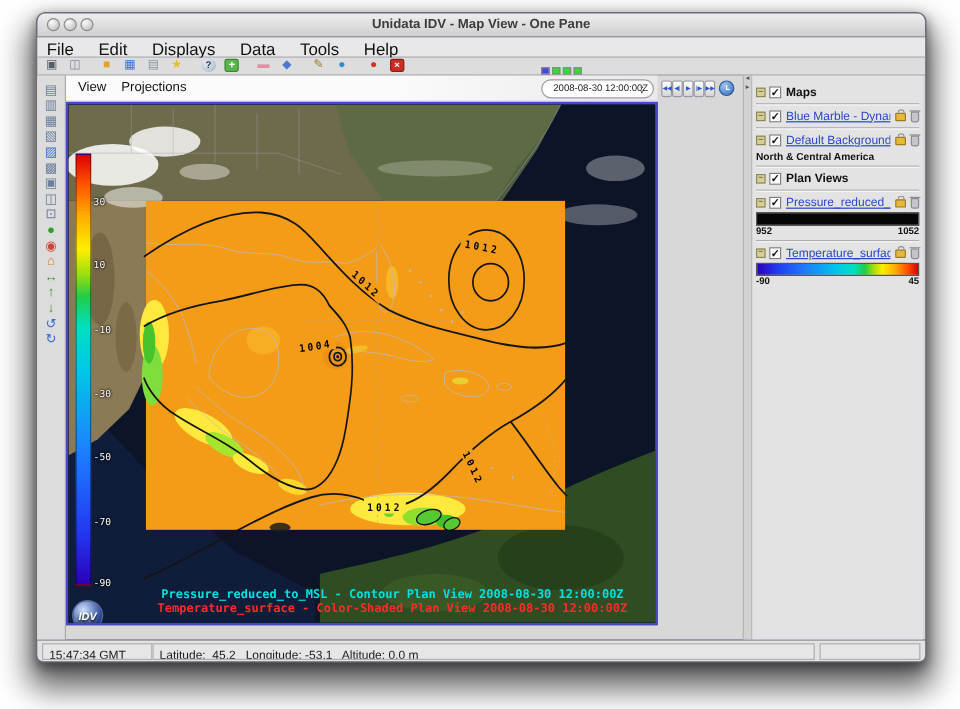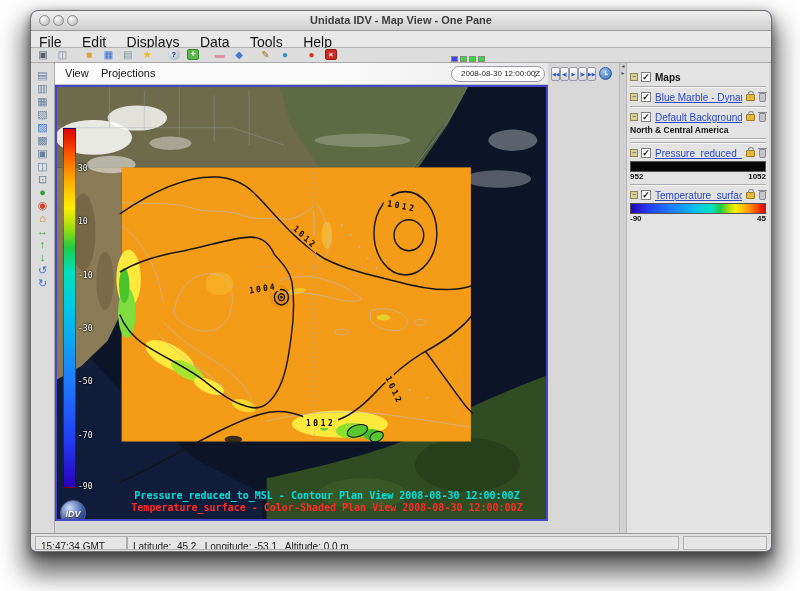--- a/index.html
+++ b/index.html
@@ -325,20 +325,25 @@
         <div class="lg-row">
           <span class="collapse-box"></span>
           <span class="checkbox checked"></span>
           <span class="lg-link">Default Background Maps</span>
           <span class="lock-icon"></span>
           <span class="trash-icon"></span>
         </div>
         <div class="lg-sub">North &amp; Central America</div>
 
         <div class="lg-sep"></div>
+        <div class="lg-row">
+          <span class="collapse-box"></span>
+          <span class="checkbox checked"></span>
+          <span class="lg-section-label">Plan Views</span>
+        </div>
         <div class="lg-sep"></div>
         <div class="lg-row">
           <span class="collapse-box"></span>
           <span class="checkbox checked"></span>
           <span class="lg-link">Pressure_reduced_to_MS...</span>
           <span class="lock-icon"></span>
           <span class="trash-icon"></span>
         </div>
         <div class="lg-bar bar-pressure"></div>
         <div class="lg-bar-labels">

